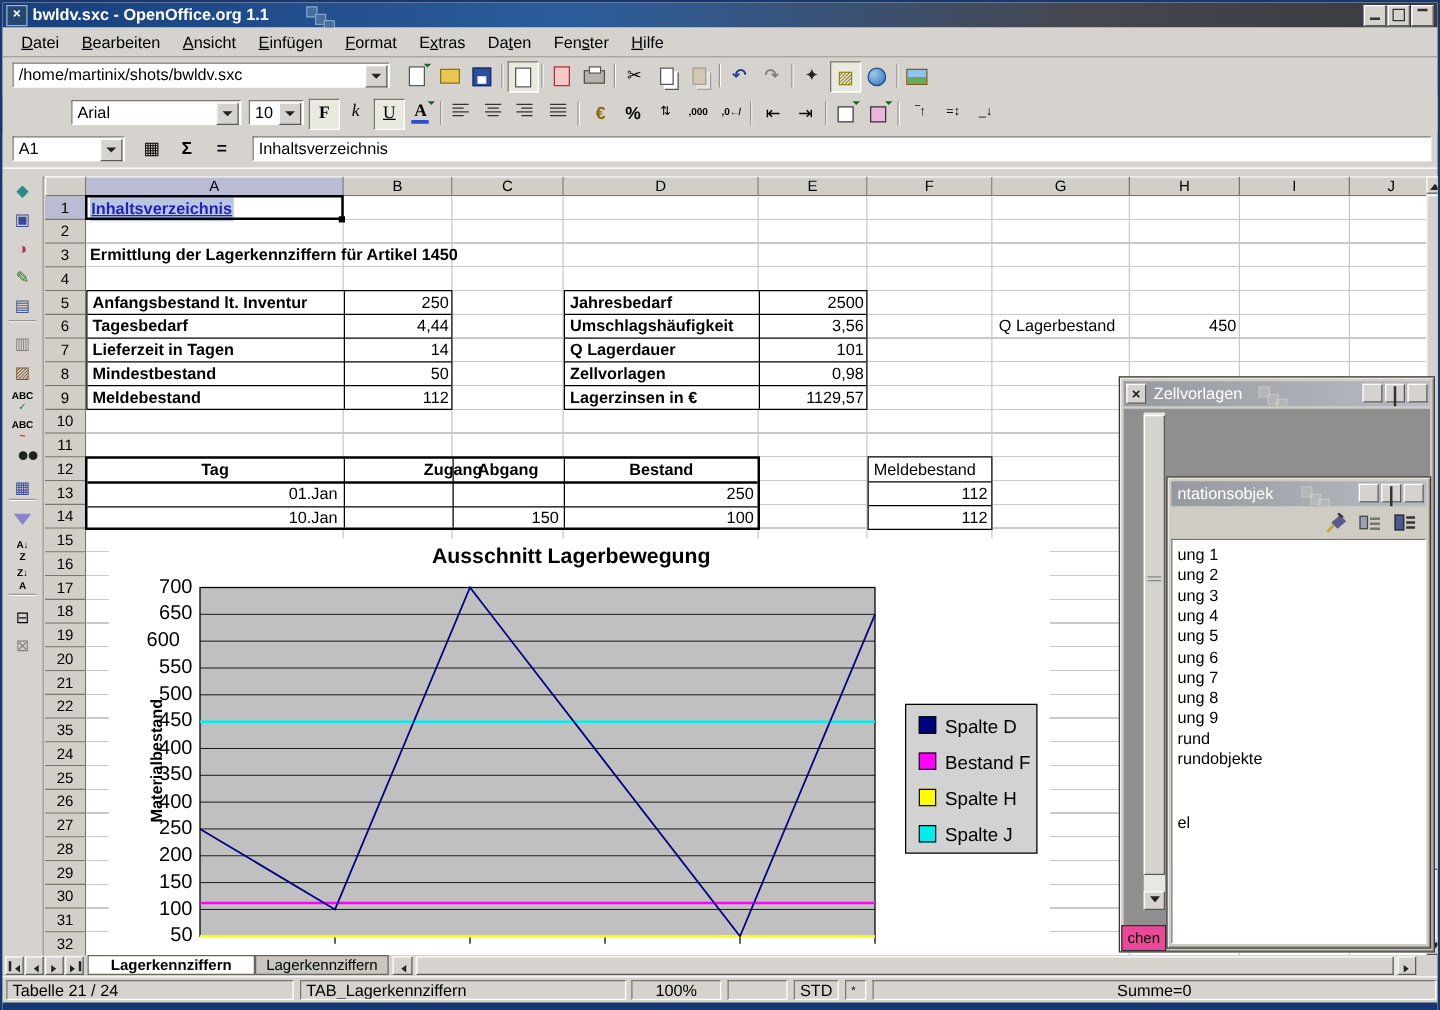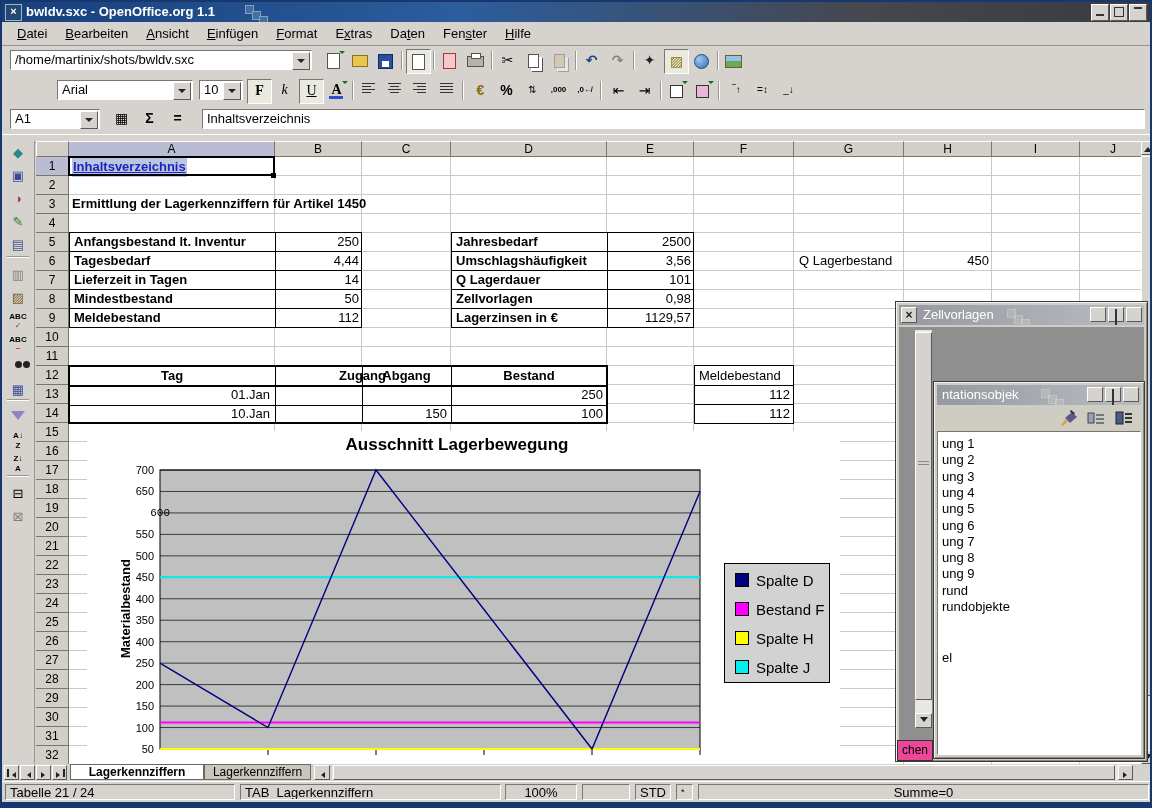--- a/index.html
+++ b/index.html
@@ -77,21 +77,21 @@
   .vline{position:absolute;top:0;width:1px;height:607px;background:#c9c9c9;}
   .cell{position:absolute;height:19px;line-height:18px;font-size:13px;white-space:nowrap;z-index:2;}
   .b{font-weight:bold;}
   .pl{padding-left:3px;}
   .r{text-align:right;padding-right:3px;overflow:hidden;}
   .ctr{text-align:center;overflow:hidden;}
   .a1txt{color:#2222bb;font-weight:bold;text-decoration:underline;background:#b9c6e2;padding:0 1px;}
   
   #chart{left:85px;top:429px;width:753px;height:333px;background:#fff;z-index:5;}
   #chart-title{position:absolute;left:170px;top:4px;width:400px;text-align:center;font-size:17px;font-weight:bold;}
-  .ylab{position:absolute;width:40px;text-align:right;font-size:11px;height:14px;line-height:14px;}
+  .ylab{position:absolute;width:40px;text-align:right;font-size:16px;height:14px;line-height:14px;}
   #ylabel{position:absolute;left:-62px;top:170px;width:200px;text-align:center;font-weight:bold;font-size:13px;transform:rotate(-90deg);}
   #legend{position:absolute;left:637px;top:132px;width:104px;height:118px;background:#d2d2d2;border:1px solid #000;}
   .leg-row{position:absolute;left:10px;height:16px;line-height:15px;font-size:15px;}
   .leg-sq{display:inline-block;width:12px;height:12px;border:1px solid #000;margin-right:7px;vertical-align:-1px;}
   
   .sb-btn{position:absolute;background:#d6d3ce;border:1px solid;border-color:#fff #5a5a5a #5a5a5a #fff;box-sizing:border-box;text-align:center;color:#222;}
   .sb-track{position:absolute;background:#e9e7e2;}
   .sb-thumb{position:absolute;background:#d6d3ce;border:1px solid;border-color:#fff #5a5a5a #5a5a5a #fff;box-sizing:border-box;}
   .tri{display:inline-block;width:0;height:0;border:4px solid transparent;}
   .tri.up{border-bottom:5px solid #222;margin-bottom:2px;}
@@ -280,21 +280,21 @@
       <div class="rh">13</div>
       <div class="rh">14</div>
       <div class="rh">15</div>
       <div class="rh">16</div>
       <div class="rh">17</div>
       <div class="rh">18</div>
       <div class="rh">19</div>
       <div class="rh">20</div>
       <div class="rh">21</div>
       <div class="rh">22</div>
-      <div class="rh">23</div>
+      <div class="rh">35</div>
       <div class="rh">24</div>
       <div class="rh">25</div>
       <div class="rh">26</div>
       <div class="rh">27</div>
       <div class="rh">28</div>
       <div class="rh">29</div>
       <div class="rh">30</div>
       <div class="rh">31</div>
       <div class="rh">32</div>
     </div>
@@ -417,21 +417,21 @@
       <div class="ylab" style="left: 27px; top: 289.538px;">100</div>
       <div class="ylab" style="left: 27px; top: 268.077px;">150</div>
       <div class="ylab" style="left: 27px; top: 246.615px;">200</div>
       <div class="ylab" style="left: 27px; top: 225.154px;">250</div>
       <div class="ylab" style="left: 27px; top: 203.692px;">400</div>
       <div class="ylab" style="left: 27px; top: 182.231px;">350</div>
       <div class="ylab" style="left: 27px; top: 160.769px;">400</div>
       <div class="ylab" style="left: 27px; top: 139.308px;">450</div>
       <div class="ylab" style="left: 27px; top: 117.846px;">500</div>
       <div class="ylab" style="left: 27px; top: 96.3846px;">550</div>
-      <div class="ylab" style="left: 43px; top: 74.9231px; font-family: Liberation Mono, monospace;">600</div>
+      <div class="ylab" style="left: 17px; top: 74.9231px;">600</div>
       <div class="ylab" style="left: 27px; top: 53.4615px;">650</div>
       <div class="ylab" style="left: 27px; top: 32px;">700</div>
     </div>
 
   <div class="abs" style="left:1139px;top:139px;width:13px;height:623px;background:#e9e7e2;z-index:6;">
     <span class="sb-btn" style="left:0;top:0;width:13px;height:14px;"><span class="tri up"></span></span>
     <span class="sb-thumb" style="left:0;top:15px;width:13px;height:540px;"></span>
     <span class="sb-btn" style="left:0;top:609px;width:13px;height:14px;"><span class="tri down"></span></span>
   </div>
 

